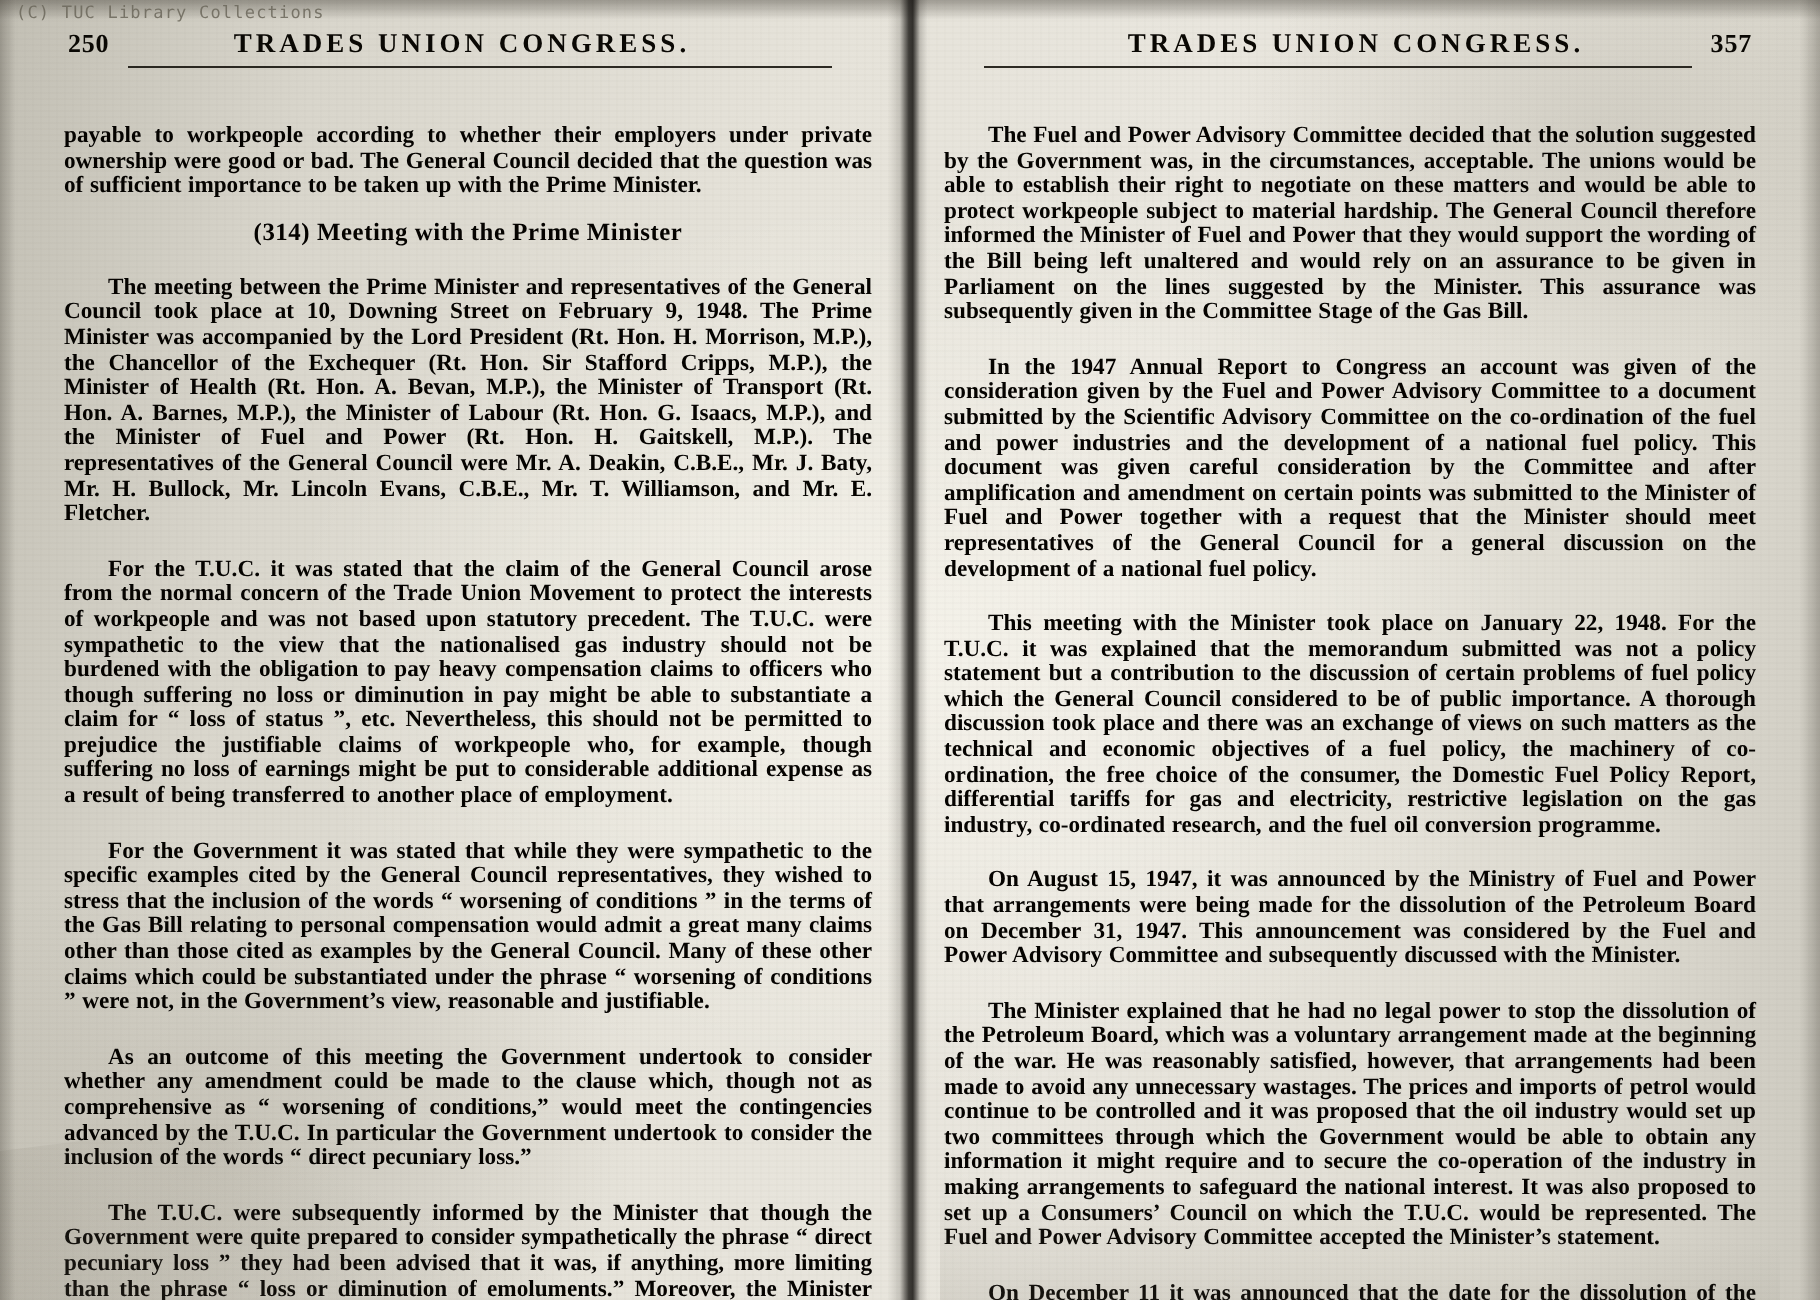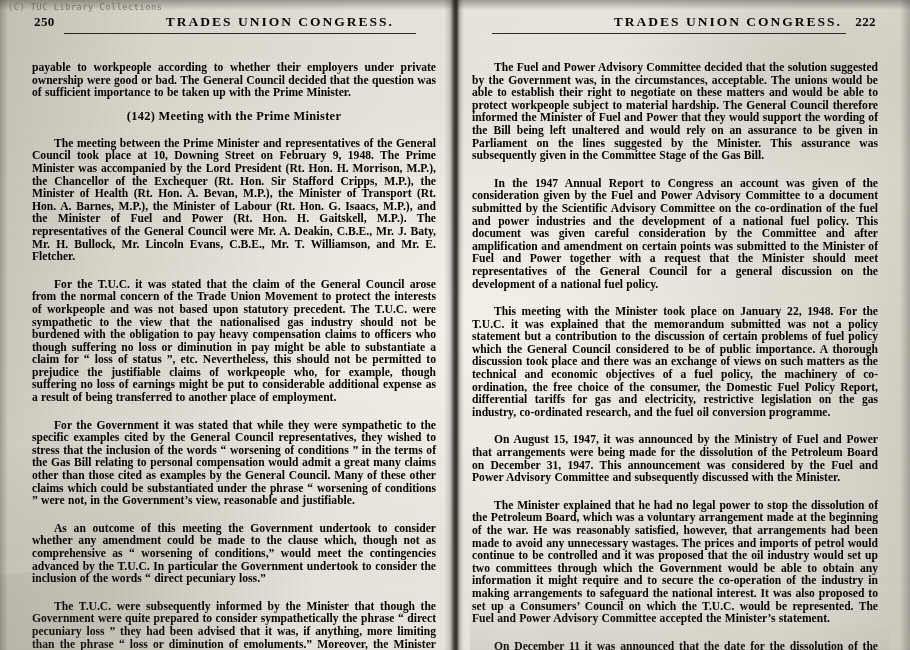--- a/index.html
+++ b/index.html
@@ -115,21 +115,21 @@
   .folio, .head-title {
     font-weight: bold;
     color: #15130f;
     font-size: 13.5px;
     letter-spacing: 0.9px;
     line-height: 16px;
   }
   .head-row { display: flex; align-items: baseline; }
   .head-title {
     flex: 1;
-    text-align: right;
+    text-align: center;
     letter-spacing: 2.0px;
   }
   .folio { width: 34px; font-size: 13px; letter-spacing: 0.4px; }
   .folio.right { text-align: right; }
 
   .rule {
     margin-top: 3px;
     height: 0;
     border-top: 1.4px solid #1d1a15;
     opacity: 0.88;
@@ -186,35 +186,35 @@
     <div class="running-head">
       <div class="head-row">
         <span class="folio">250</span>
         <span class="head-title">TRADES UNION CONGRESS.</span>
         <span class="folio"></span>
       </div>
       <div class="rule"></div>
     </div>
     <div class="col-body" id="left-body">
         <p class="para noindent">payable to workpeople according to whether their employers under private ownership were good or bad. The General Council decided that the question was of sufficient importance to be taken up with the Prime Minister.</p>
-        <h2 class="section-head">(142)  Meeting with the Prime Minister</h2>
+        <h2 class="section-head">(314)  Meeting with the Prime Minister</h2>
         <p class="para">The meeting between the Prime Minister and representatives of the General Council took place at 10, Downing Street on February 9, 1948. The Prime Minister was accompanied by the Lord President (Rt. Hon. H. Morrison, M.P.), the Chancellor of the Exchequer (Rt. Hon. Sir Stafford Cripps, M.P.), the Minister of Health (Rt. Hon. A. Bevan, M.P.), the Minister of Transport (Rt. Hon. A. Barnes, M.P.), the Minister of Labour (Rt. Hon. G. Isaacs, M.P.), and the Minister of Fuel and Power (Rt. Hon. H. Gaitskell, M.P.). The representatives of the General Council were Mr. A. Deakin, C.B.E., Mr. J. Baty, Mr. H. Bullock, Mr. Lincoln Evans, C.B.E., Mr. T. Williamson, and Mr. E. Fletcher.</p>
         <p class="para">For the T.U.C. it was stated that the claim of the General Council arose from the normal concern of the Trade Union Movement to protect the interests of workpeople and was not based upon statutory precedent. The T.U.C. were sympathetic to the view that the nationalised gas industry should not be burdened with the obligation to pay heavy compensation claims to officers who though suffering no loss or diminution in pay might be able to substantiate a claim for “ loss of status ”, etc. Nevertheless, this should not be permitted to prejudice the justifiable claims of workpeople who, for example, though suffering no loss of earnings might be put to considerable additional expense as a result of being transferred to another place of employment.</p>
         <p class="para">For the Government it was stated that while they were sympathetic to the specific examples cited by the General Council representatives, they wished to stress that the inclusion of the words “ worsening of conditions ” in the terms of the Gas Bill relating to personal compensation would admit a great many claims other than those cited as examples by the General Council. Many of these other claims which could be substantiated under the phrase “ worsening of conditions ” were not, in the Government’s view, reasonable and justifiable.</p>
         <p class="para">As an outcome of this meeting the Government undertook to consider whether any amendment could be made to the clause which, though not as comprehensive as “ worsening of conditions,” would meet the contingencies advanced by the T.U.C. In particular the Government undertook to consider the inclusion of the words “ direct pecuniary loss.”</p>
         <p class="para">The T.U.C. were subsequently informed by the Minister that though the Government were quite prepared to consider sympathetically the phrase “ direct pecuniary loss ” they had been advised that it was, if anything, more limiting than the phrase “ loss or diminution of emoluments.” Moreover, the Minister had not been able to find any other general phrase to meet the position. He pointed out, however, that the trade unions would be free to discuss the matter of travelling expenses and similar cases of hardship with the Gas Council and the Area Boards and to come to some arrangement for dealing with them. In the course of the passage of the Bill through Parliament the Government would indicate that they would expect the Gas Council and the Area Boards to reach agreement with the unions on these matters.</p>
       </div>
   </div>
 
   <div class="page page-right">
     <div class="running-head">
       <div class="head-row">
         <span class="folio"></span>
         <span class="head-title">TRADES UNION CONGRESS.</span>
-        <span class="folio right">222</span>
+        <span class="folio right">357</span>
       </div>
       <div class="rule"></div>
     </div>
     <div class="col-body" id="right-body">
         <p class="para">The Fuel and Power Advisory Committee decided that the solution suggested by the Government was, in the circumstances, acceptable. The unions would be able to establish their right to negotiate on these matters and would be able to protect workpeople subject to material hardship. The General Council therefore informed the Minister of Fuel and Power that they would support the wording of the Bill being left unaltered and would rely on an assurance to be given in Parliament on the lines suggested by the Minister. This assurance was subsequently given in the Committee Stage of the Gas Bill.</p>
         <p class="para">In the 1947 Annual Report to Congress an account was given of the consideration given by the Fuel and Power Advisory Committee to a document submitted by the Scientific Advisory Committee on the co-ordination of the fuel and power industries and the development of a national fuel policy. This document was given careful consideration by the Committee and after amplification and amendment on certain points was submitted to the Minister of Fuel and Power together with a request that the Minister should meet representatives of the General Council for a general discussion on the development of a national fuel policy.</p>
         <p class="para">This meeting with the Minister took place on January 22, 1948. For the T.U.C. it was explained that the memorandum submitted was not a policy statement but a contribution to the discussion of certain problems of fuel policy which the General Council considered to be of public importance. A thorough discussion took place and there was an exchange of views on such matters as the technical and economic objectives of a fuel policy, the machinery of co-ordination, the free choice of the consumer, the Domestic Fuel Policy Report, differential tariffs for gas and electricity, restrictive legislation on the gas industry, co-ordinated research, and the fuel oil conversion programme.</p>
         <p class="para">On August 15, 1947, it was announced by the Ministry of Fuel and Power that arrangements were being made for the dissolution of the Petroleum Board on December 31, 1947. This announcement was considered by the Fuel and Power Advisory Committee and subsequently discussed with the Minister.</p>
         <p class="para">The Minister explained that he had no legal power to stop the dissolution of the Petroleum Board, which was a voluntary arrangement made at the beginning of the war. He was reasonably satisfied, however, that arrangements had been made to avoid any unnecessary wastages. The prices and imports of petrol would continue to be controlled and it was proposed that the oil industry would set up two committees through which the Government would be able to obtain any information it might require and to secure the co-operation of the industry in making arrangements to safeguard the national interest. It was also proposed to set up a Consumers’ Council on which the T.U.C. would be represented. The Fuel and Power Advisory Committee accepted the Minister’s statement.</p>
         <p class="para">On December 11 it was announced that the date for the dissolution of the Petroleum Board was to be postponed beyond December 31. On April 26 this year, however, the Petroleum Board announced that the Board would be dissolved on June 30, 1948, and the announcement added that at the request of the Minister of Fuel and Power arrangements had been made</p>

